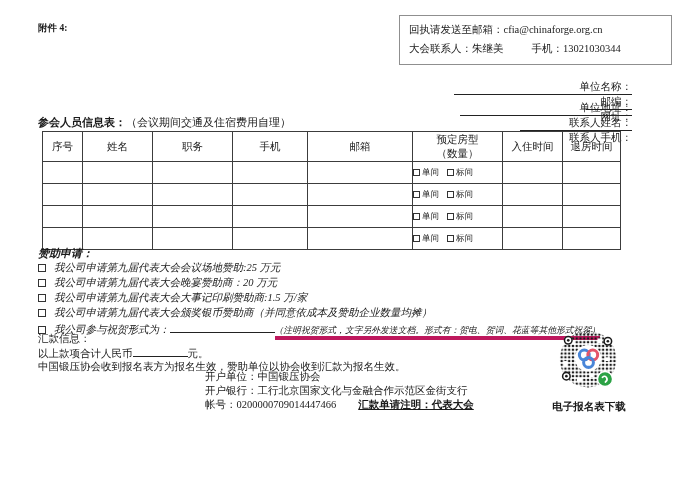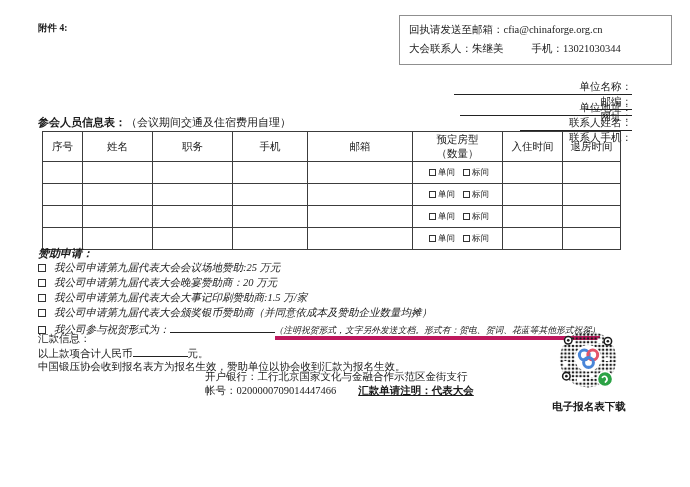--- a/index.html
+++ b/index.html
@@ -24,21 +24,21 @@
   .b-grow { flex:1 1 auto; }
   .attendee-title { position:absolute; top:115px; left:38px; font-size:11px; }
   .attendee-title .strong { font-weight:bold; }
   table.roster {
     position:absolute; top:131px; left:42px; width:578px;
     border-collapse:collapse; table-layout:fixed; font-size:10.5px;
   }
   .roster th, .roster td { border:1px solid #3c3c3c; font-weight:normal; padding:0; }
   .roster thead th { height:30px; text-align:center; white-space:pre-line; line-height:1.25; }
   .roster tbody td { height:22px; }
-  .room-cell { font-size:8.5px; padding:0 16px !important; white-space:nowrap;margin-top:20px; }
+  .room-cell { font-size:8.5px; padding:0 0 !important; white-space:nowrap;margin-top:20px; }
   .room-opt { margin-right:8px; }
   .cb {
     display:inline-block; width:7px; height:7px; border:1px solid #333;
     margin-right:2px; vertical-align:-1px; background:#fff;
   }
   .sponsor { position:absolute; top:246px; left:38px; width:600px;font-style:italic; }
   .sponsor .sec-title { font-weight:bold; font-size:11px; height:15px; }
   .sp-item { height:15px; white-space:nowrap; }
   .sp-item .cb { width:8px; height:8px; margin-right:8px; }
   .greet-blank { display:inline-block; width:105px; border-bottom:1px solid #222; height:12px; }
@@ -164,20 +164,21 @@
     <div class="sp-item"><span class="cb"></span><span>我公司参与祝贺形式为：</span><span class="greet-blank"></span><span class="greet-note">（注明祝贺形式，文字另外发送文档。形式有：贺电、贺词、花蓝等其他形式祝贺）</span></div>
   </div>
 
   <div class="remit">
     <div>汇款信息：</div>
     <div><span>以上款项合计人民币</span><span class="total-blank"></span><span>元。</span></div>
     <div>中国锻压协会收到报名表方为报名生效，赞助单位以协会收到汇款为报名生效。</div>
   </div>
 
   <div class="bank">
+    <div><span>开户单位：</span><span>中国锻压协会</span></div>
     <div><span>开户银行：</span><span>工行北京国家文化与金融合作示范区金街支行</span></div>
     <div><span>帐号：</span><span>0200000709014447466</span><span class="remit-note">汇款单请注明：代表大会</span></div>
   </div>
 
   <div class="qr-wrap">
     <svg width="66" height="66" viewBox="0 0 70 70">
       <defs>
         <pattern id="qrdots" width="4" height="4" patternUnits="userSpaceOnUse">
           <circle cx="2" cy="2" r="1.35" fill="#1a1a1a"></circle>
         </pattern>

